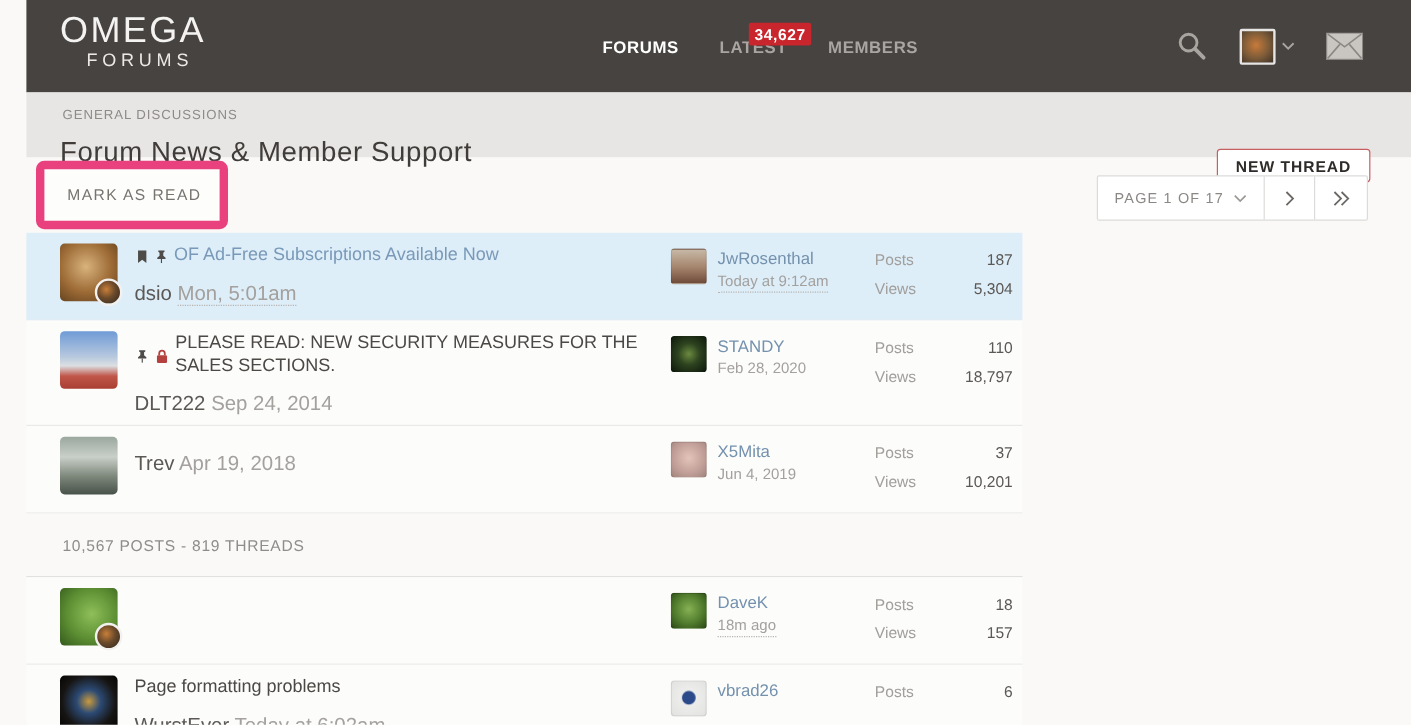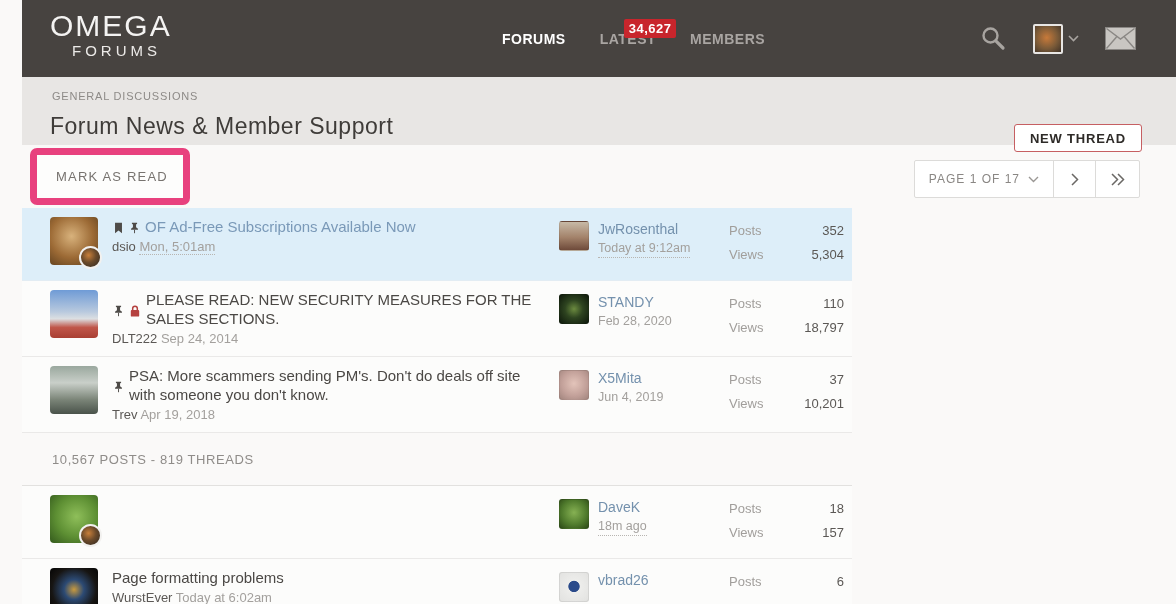--- a/index.html
+++ b/index.html
@@ -25,21 +25,21 @@
   .nav-badge{position:absolute;left:24px;top:-12px;background:var(--badge-red);color:#fff;
     font-size:13px;font-weight:700;padding:2px 5px;border-radius:2px;white-space:nowrap;}
   .header-right{position:absolute;right:40px;top:0;height:77px;display:flex;align-items:center;gap:26px;}
   .search-btn{cursor:pointer;display:flex;}
   .avatar-menu{display:flex;align-items:center;gap:5px;cursor:pointer;}
   .header-avatar{width:30px;height:30px;border:2px solid #e8e6e4;border-radius:2px;
     background:radial-gradient(circle at 45% 45%, #c87a3a 0%, #7a5a38 55%, #3e3228 100%);}
   .mail-btn{cursor:pointer;display:flex;}
 
   
-  .band{height:68px;background:var(--band-bg);position:relative;}
+  .band{height:54px;background:var(--band-bg);position:relative;}
   .breadcrumb{position:absolute;left:30px;top:13px;font-size:11px;letter-spacing:.8px;color:#8d8a87;cursor:pointer;}
   .page-title{position:absolute;left:28px;top:36px;font-size:23px;letter-spacing:.5px;color:#3f3c39;font-weight:400;}
   .new-thread-btn{position:absolute;right:34px;top:47px;height:28px;padding:0 15px;background:#fff;
     border:1px solid var(--new-thread-border);border-radius:3px;font-size:13px;font-weight:700;
     letter-spacing:.8px;color:#2e2b28;display:flex;align-items:center;cursor:pointer;}
 
   
   .content{position:relative;height:449px;}
   .annotation-box{position:absolute;left:8px;top:3px;width:160px;height:57px;
     border:7px solid var(--annotation-pink);border-radius:7px;z-index:5;background:#fdfdfc;
@@ -62,21 +62,21 @@
   .mini-avatar{position:absolute;left:29px;top:29px;width:23px;height:23px;border-radius:50%;
     border:2px solid #f2f1ef;background:radial-gradient(circle at 40% 38%, #c87f3a 0%, #6b4a2a 45%, #2c2620 100%);}
   .thread-main{margin-left:14px;width:430px;flex:none;}
   .thread-title-line{display:flex;align-items:center;gap:4px;line-height:19px;}
   .t-icons{display:inline-flex;gap:3px;padding-top:3px;flex:none;}
   .t-icons svg{display:block;}
   .thread-title{font-size:15px;line-height:19px;text-decoration:none;}
   .title-blue{color:var(--title-unread-blue);}
   .title-dark{color:var(--text-dark);}
   .title-red{color:var(--title-unread-red);font-weight:700;}
-  .thread-byline{font-size:13px;margin-top:2px;line-height:17px;}
+  .thread-byline{font-size:17px;margin-top:14px;line-height:17px;}
   .thread-author{color:#5b5855;}
   .thread-date{color:var(--muted);}
   .dotted{border-bottom:1px dotted #b8b5b1;}
   .last-post{margin-left:auto;width:170px;flex:none;display:flex;gap:9px;padding-top:4px;}
   .lp-avatar{width:30px;height:30px;border-radius:3px;flex:none;border:1px solid rgba(0,0,0,.08);}
   .lp-user{font-size:14px;color:var(--link-blue);text-decoration:none;display:block;line-height:17px;}
   .lp-date{font-size:12.5px;color:var(--muted);line-height:17px;display:inline-block;margin-top:2px;}
   .stats{width:115px;flex:none;padding-top:6px;margin-right:8px;}
   .stat{display:flex;justify-content:space-between;font-size:13px;line-height:16px;margin-bottom:8px;}
   .stat-label{color:var(--label-gray);}
@@ -186,21 +186,21 @@
     <div class="last-post">
       <div class="lp-avatar" style="background: linear-gradient(rgb(199, 185, 166) 0%, rgb(163, 130, 106) 55%, rgb(110, 74, 58) 100%);"></div>
       <div class="lp-info">
         <a class="lp-user">JwRosenthal</a>
         <span class="lp-date dotted">Today at 9:12am</span>
       </div>
     </div>
     <div class="stats">
       <div class="stat">
               <span class="stat-label posts-label">Posts</span>
-              <span class="stat-value posts-value">352</span>
+              <span class="stat-value posts-value">187</span>
             </div>
       <div class="stat">
               <span class="stat-label views-label">Views</span>
               <span class="stat-value views-value">5,304</span>
             </div>
     </div>
   </div>
 
   <div class="thread-row">
     <div class="avatar-wrap">
@@ -248,31 +248,20 @@
             </div>
     </div>
   </div>
 
   <div class="thread-row">
     <div class="avatar-wrap">
       <div class="avatar" style="background: linear-gradient(rgb(154, 168, 158) 0%, rgb(201, 207, 201) 35%, rgb(123, 133, 120) 70%, rgb(73, 82, 74) 100%);"></div>
 
     </div>
     <div class="thread-main">
-      <div class="thread-title-line">
-        <span class="t-icons">
-                <span>
-                  <svg width="13" height="14" viewBox="0 0 15 15">
-                    <path d="M4.5 1.5h6v1.2l-1.2.8v3l2.2 1.8v1.2H3.5V8.3l2.2-1.8v-3l-1.2-.8z" fill="#4e4b48"></path>
-                    <rect x="7" y="9.5" width="1.1" height="4" fill="#4e4b48"></rect>
-                  </svg>
-                </span>
-              </span>
-        <a class="thread-title title-dark">PSA: More scammers sending PM's. Don't do deals off site with someone you don't know.</a>
-      </div>
       <div class="thread-byline">
         <span class="thread-author">Trev</span>
         <span class="thread-date">Apr 19, 2018</span>
       </div>
     </div>
     <div class="last-post">
       <div class="lp-avatar" style="background: radial-gradient(circle at 50% 45%, rgb(227, 196, 186) 0%, rgb(194, 160, 153) 60%, rgb(163, 134, 127) 100%);"></div>
       <div class="lp-info">
         <a class="lp-user">X5Mita</a>
         <span class="lp-date">Jun 4, 2019</span>

